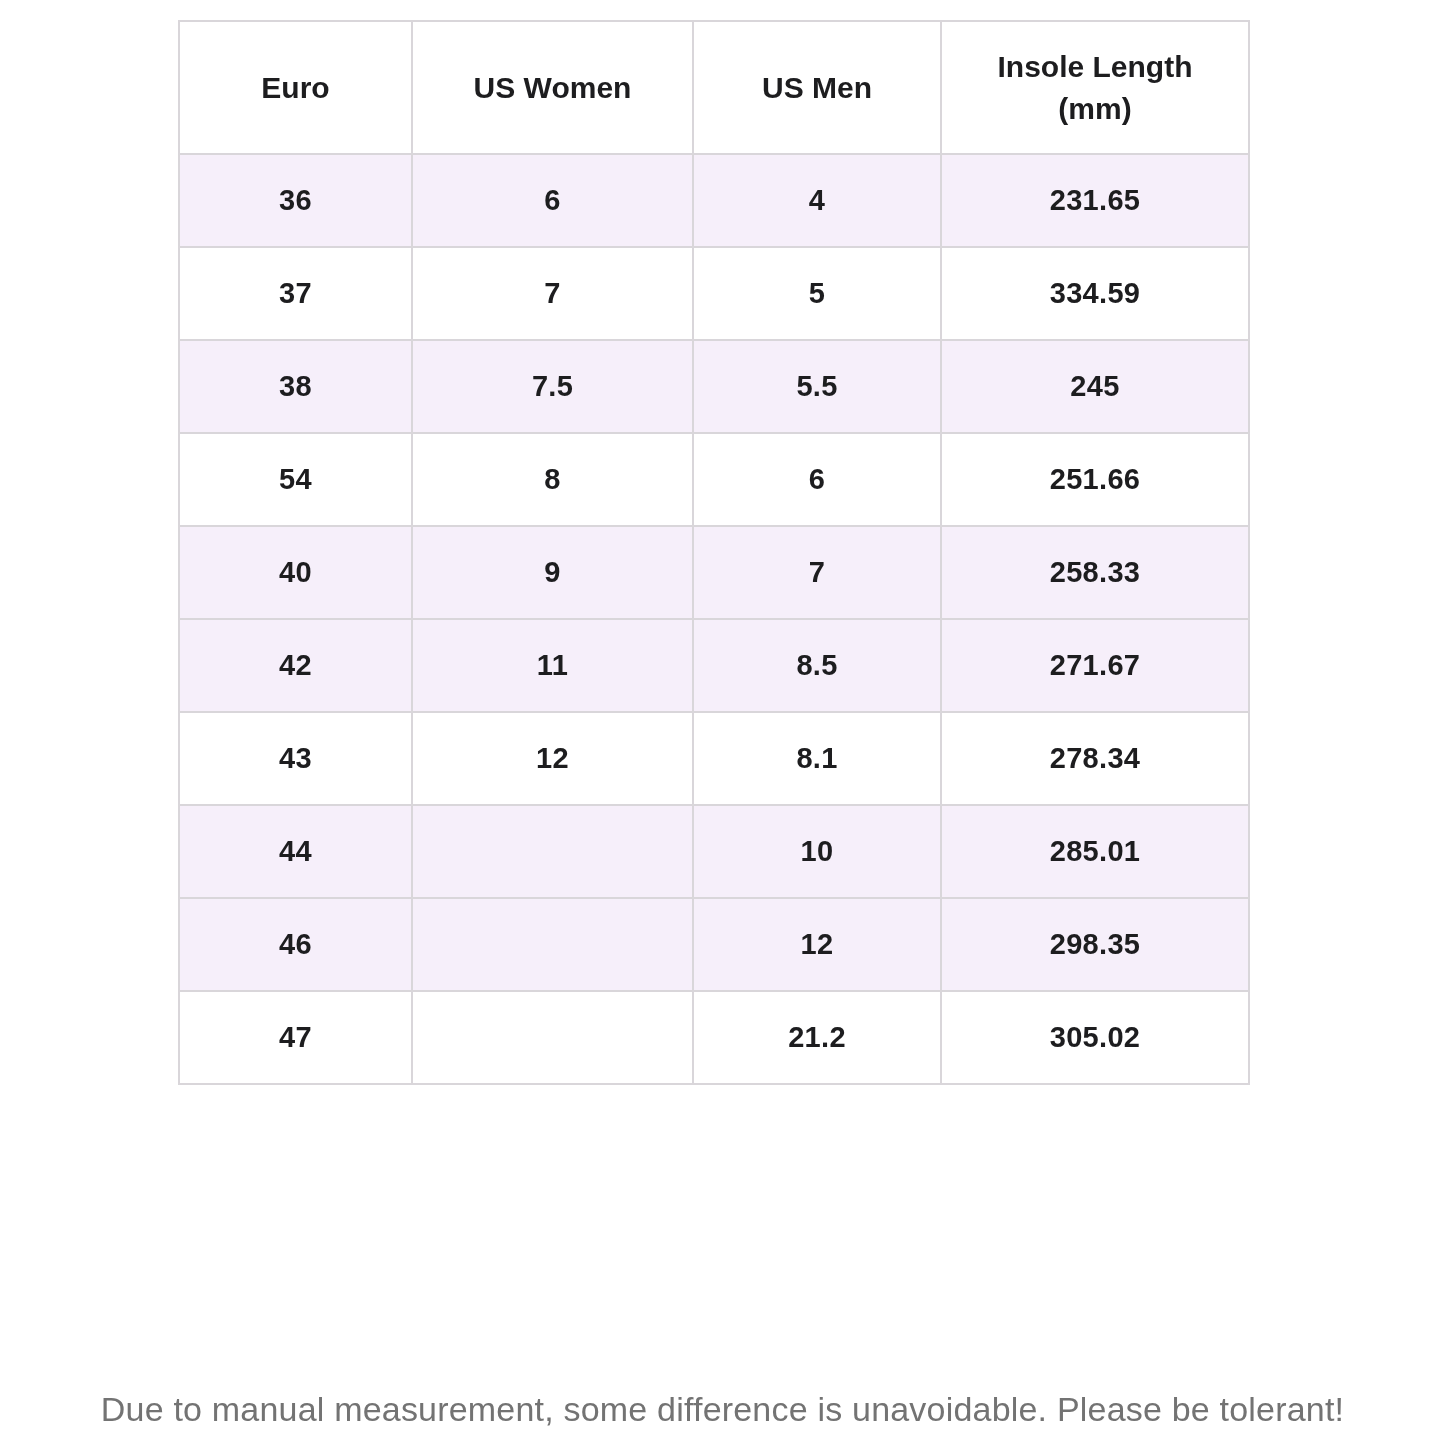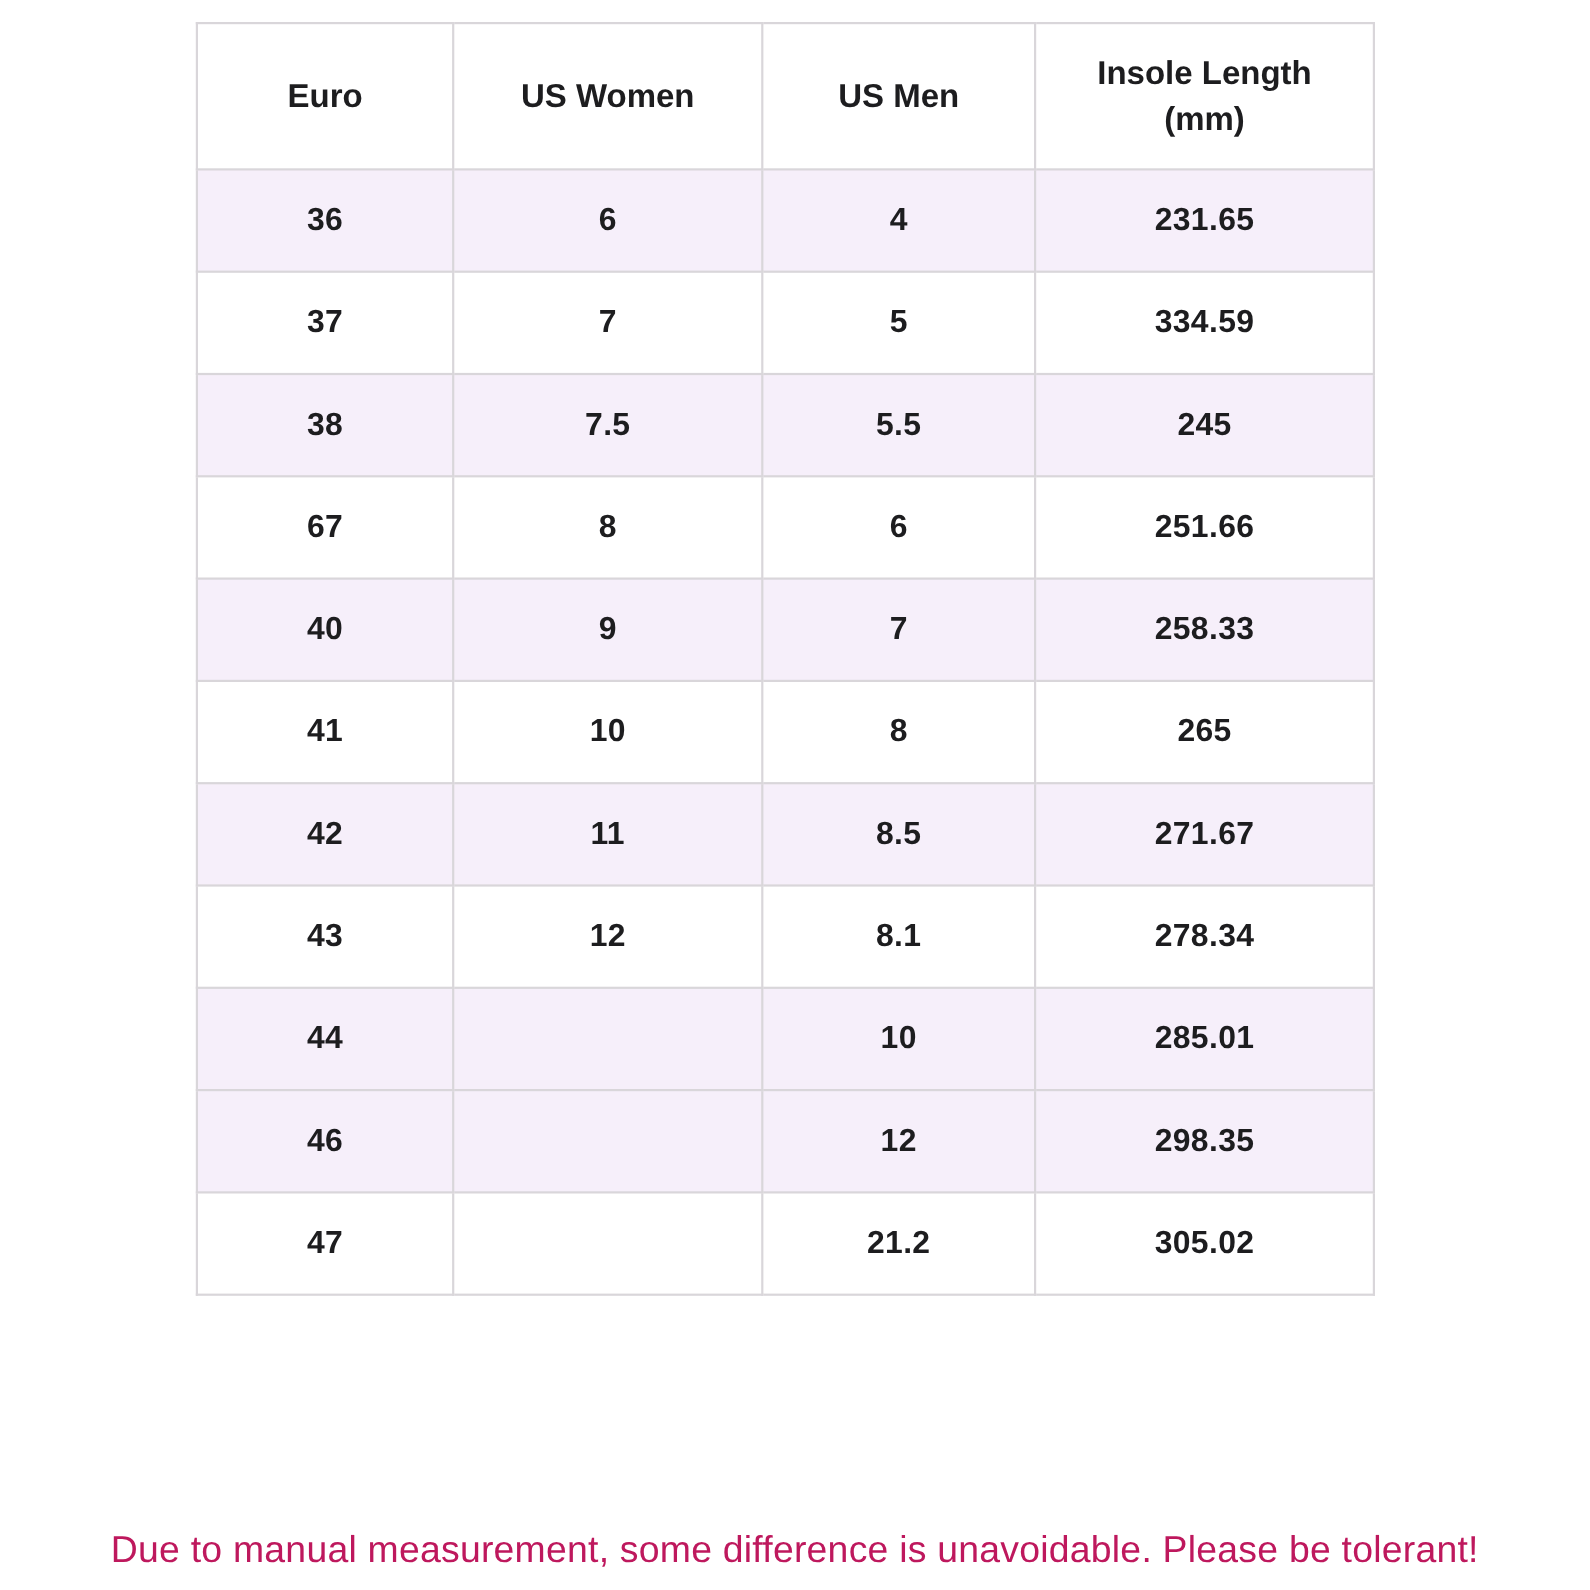--- a/index.html
+++ b/index.html
@@ -52,21 +52,21 @@
     margin-left: 48px;
   }
   .footer-note {
     position: absolute;
     left: 0;
     top: 1390px;
     width: 1445px;
     text-align: center;
     font-size: 34px;
     font-weight: 500;
-    color: #be185d;
+    color: #737373;
     letter-spacing: 0.2px;
   }
 </style>
 </head>
 <body>
 
 <div class="page">
 
   <div class="table-wrap">
     <table class="size-chart">
@@ -98,36 +98,30 @@
             <td>5</td>
             <td>334.59</td>
           </tr>
           <tr class="stripe">
             <td>38</td>
             <td>7.5</td>
             <td>5.5</td>
             <td>245</td>
           </tr>
           <tr>
-            <td>67</td>
+            <td>54</td>
             <td>8</td>
             <td>6</td>
             <td>251.66</td>
           </tr>
           <tr class="stripe">
             <td>40</td>
             <td>9</td>
             <td>7</td>
             <td>258.33</td>
-          </tr>
-          <tr>
-            <td>41</td>
-            <td>10</td>
-            <td>8</td>
-            <td>265</td>
           </tr>
           <tr class="stripe">
             <td>42</td>
             <td>11</td>
             <td>8.5</td>
             <td>271.67</td>
           </tr>
           <tr>
             <td>43</td>
             <td>12</td>

